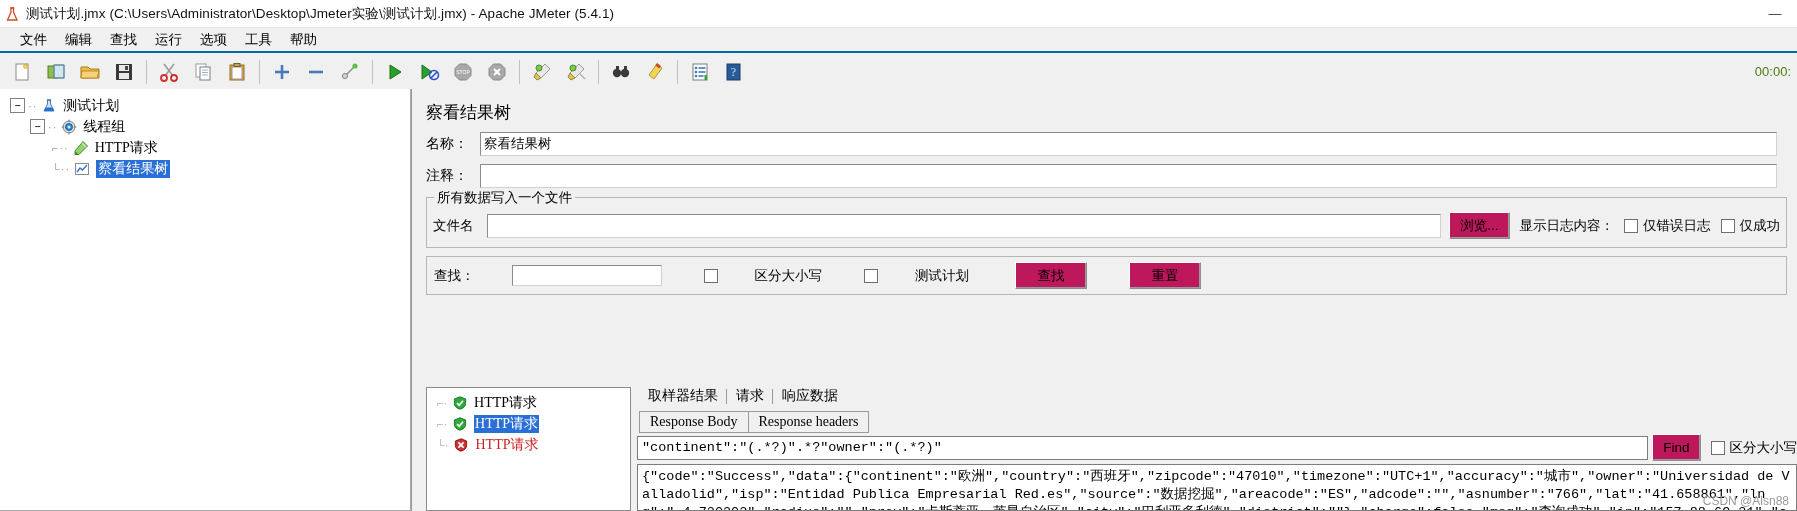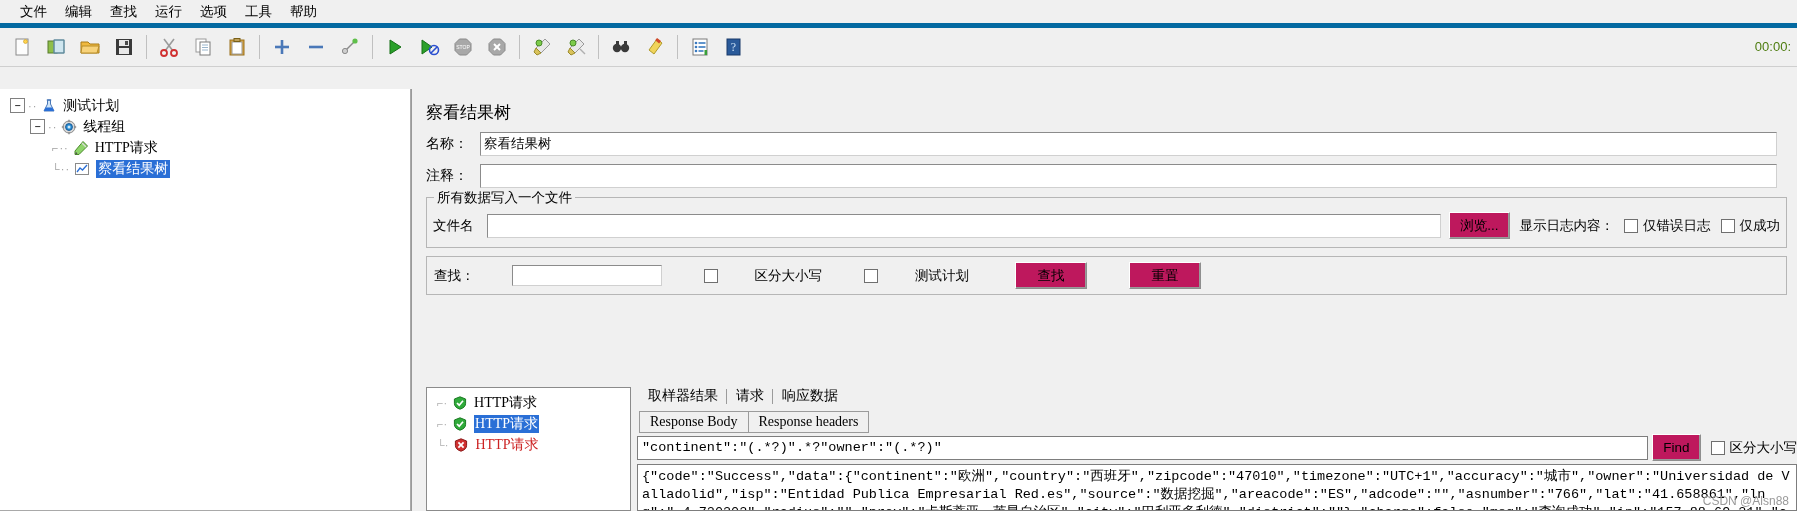--- a/index.html
+++ b/index.html
@@ -17,21 +17,21 @@
     height:27px;background:#ffffff;display:flex;align-items:center;
     border-bottom:1px solid #e8e8e8;position:relative;
   }
   .tb-icon{width:26px;display:flex;justify-content:center;align-items:center;}
   .tb-title{font-size:13.5px;color:#111;white-space:nowrap;letter-spacing:0.1px;}
   .tb-btns{position:absolute;right:0;top:0;height:27px;display:flex;align-items:center;}
   .tb-btn{width:44px;height:27px;display:flex;align-items:center;justify-content:center;font-size:13px;color:#333;}
 
   
   .menubar{height:23px;background:#f0f0f0;display:flex;align-items:center;padding-left:11px;
-           border-bottom:5px solid #0369a1;}
+           border-bottom:2px solid #0369a1;}
   .menu-item{padding:2px 9px;font-size:13.5px;color:#000;white-space:nowrap;}
 
   
   .toolbar{height:38px;background:#f0f0f0;display:flex;align-items:center;padding-left:5px;
            border-bottom:1px solid #cfcfcf;position:relative;}
   .tgroup{display:flex;align-items:center;}
   .tbtn{width:30px;height:30px;margin:0 1px;display:flex;align-items:center;justify-content:center;
         border:1px solid transparent;}
   .tsep{width:1px;height:24px;background:#c0c0c0;margin:0 5px;}
   .clock{position:absolute;right:6px;top:11px;font-size:13px;color:#4d7c0f;white-space:nowrap;}
@@ -118,20 +118,33 @@
            font-family:"Liberation Mono","DejaVu Sans Mono",monospace;font-size:13.5px;
            line-height:18px;padding:3px 4px;white-space:pre-wrap;word-break:break-all;color:#000;}
 
   .watermark{position:absolute;right:8px;bottom:3px;font-size:12px;color:#9a9a9a;}
 </style>
 </head>
 <body>
 
 <div class="app">
 
+  <div class="titlebar">
+    <div class="tb-icon">
+      <svg width="16" height="16" viewBox="0 0 16 16">
+        <path d="M6 2 L6 6 L2.5 14 L12 14 L8.5 6 L8.5 2 Z" fill="none" stroke="#d04a2a" stroke-width="1.3"></path>
+        <path d="M4.2 10 L11 10 L12 14 L2.5 14 Z" fill="#e05a33" opacity="0.0"></path>
+        <line x1="5.3" y1="2" x2="9.2" y2="2" stroke="#d04a2a" stroke-width="1.3"></line>
+      </svg>
+    </div>
+    <div class="tb-title">测试计划.jmx (C:\Users\Administrator\Desktop\Jmeter实验\测试计划.jmx) - Apache JMeter (5.4.1)</div>
+    <div class="tb-btns">
+      <div class="tb-btn">—</div>
+    </div>
+  </div>
 
   <div class="menubar">
     <div class="menu-item">文件</div>
     <div class="menu-item">编辑</div>
     <div class="menu-item">查找</div>
     <div class="menu-item">运行</div>
     <div class="menu-item">选项</div>
     <div class="menu-item">工具</div>
     <div class="menu-item">帮助</div>
   </div>

